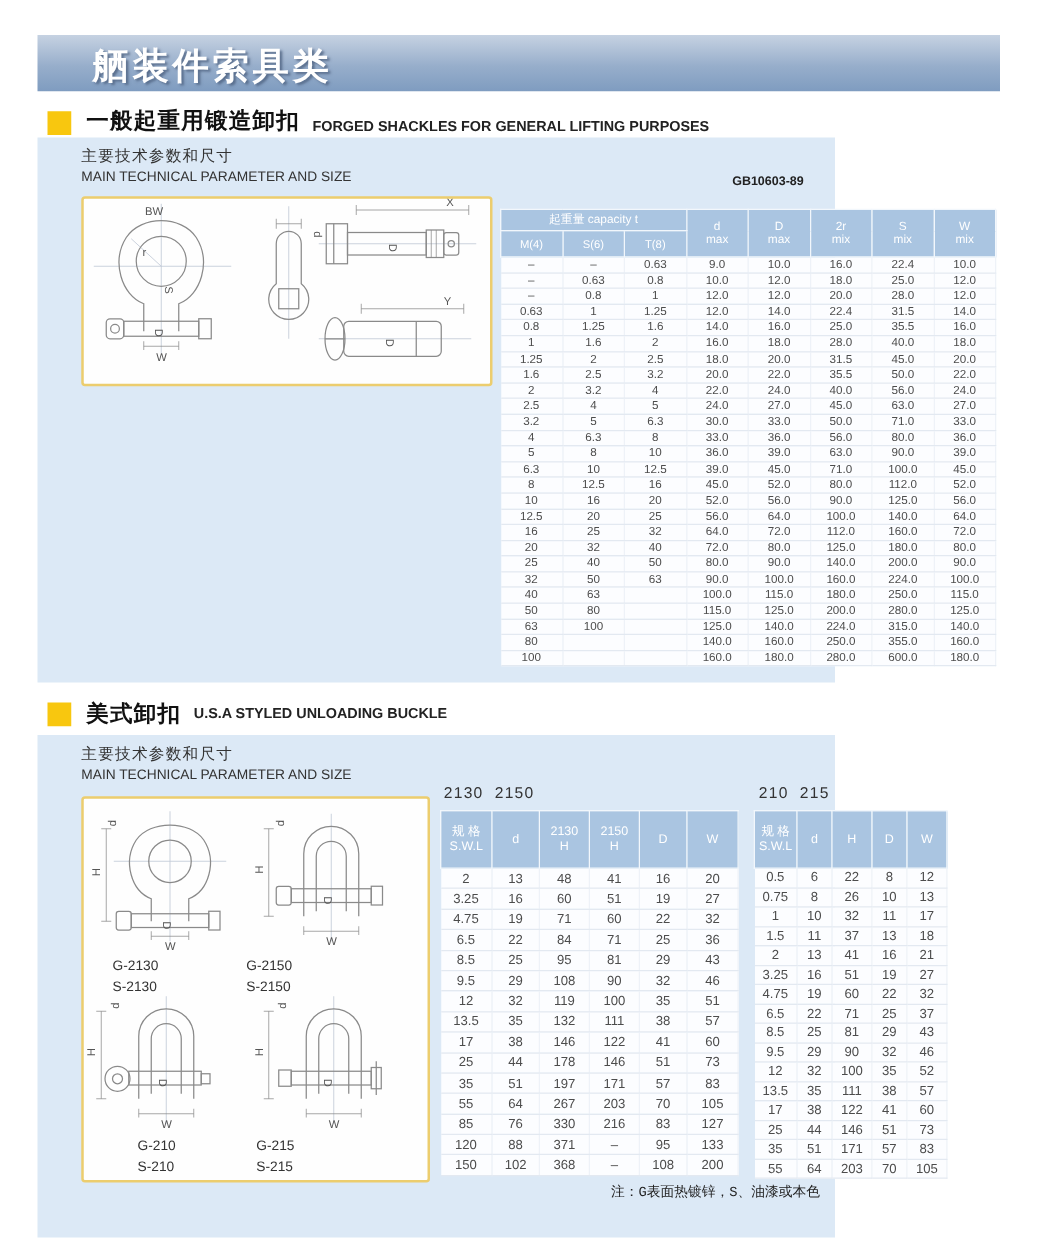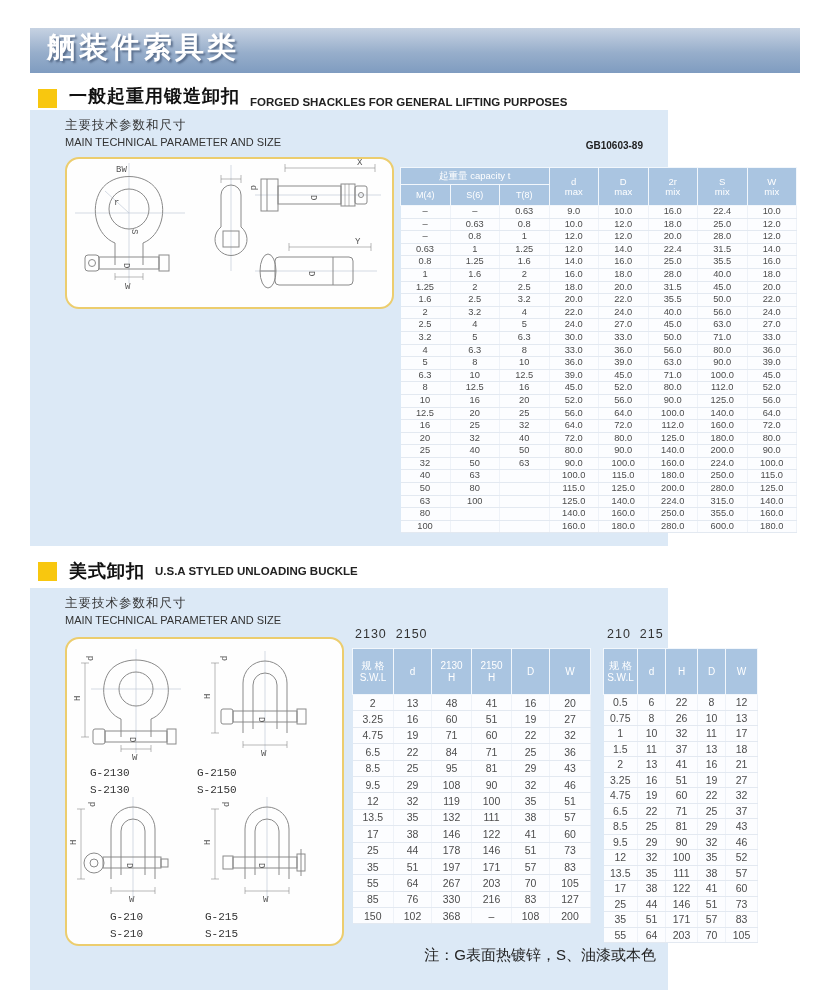--- a/index.html
+++ b/index.html
@@ -1,41 +1,41 @@
 <!DOCTYPE html>
 <html><head>
 <meta charset="utf-8">
 <style>
   html,body{margin:0;padding:0;background:#fff;}
   body{font-family:"Liberation Sans","DejaVu Sans",sans-serif;}
   .page{position:relative;width:830px;height:1000px;background:#fff;overflow:hidden;}
 
   .banner{position:absolute;left:30px;top:28px;width:770px;height:45px;box-sizing:border-box;
     background:linear-gradient(180deg,#c6d2e2 0%,#97aecb 55%,#7f9cc0 100%);
-    display:flex;align-items:flex-start;padding-left:17px;}
+    display:flex;align-items:flex-end;padding-left:44px;}
   .banner-zh{font-size:29px;font-weight:bold;color:#fff;letter-spacing:3px;text-shadow:2px 2px 2px rgba(80,100,130,.85);}
   .banner-en{font-size:20px;font-weight:bold;color:#fff;margin-left:14px;letter-spacing:1px;text-shadow:1.5px 1.5px 1.5px rgba(80,100,130,.8);}
 
   .sec{position:absolute;left:38px;display:flex;align-items:center;}
   .sec .bullet{width:19px;height:19px;background:#f8c70f;margin-right:12px;}
   .sec .zh{font-size:18px;font-weight:bold;color:#111;letter-spacing:1px;}
   .sec .en{font-size:11.5px;font-weight:bold;color:#222;margin-left:10px;}
   #sec1{top:84px;align-items:flex-end;}
   #sec2{top:559px;}
 
   .panel{position:absolute;left:30px;width:638px;background:#dce9f6;}
   #panel1{top:110px;height:436px;}
   #panel2{top:588px;height:402px;}
 
   .param{position:absolute;left:35px;top:7px;}
   .param .zh{font-size:12.5px;color:#333;letter-spacing:1px;}
   .param .en{font-size:11px;color:#333;margin-top:2px;}
   .gb{position:absolute;right:25px;top:30px;font-size:10px;color:#222;font-weight:bold;}
 
-  .drawbox{position:absolute;background:#fefefe;border:2px solid #eccd6e;border-radius:14px;font-family:Liberation Mono, monospace;}
+  .drawbox{position:absolute;background:#fefefe;border:2px solid #eccd6e;border-radius:3px;}
   #draw1{left:35px;top:47px;width:325px;height:148px;}
   #draw2{left:35px;top:49px;width:275px;height:305px;}
 
   svg text{font-size:9px;fill:#555;}
   .ln{fill:none;stroke:#8a8a8a;stroke-width:1;}
   .cl{stroke:#c3cbd8;stroke-width:.7;}
   .dim{stroke:#8a8a8a;stroke-width:.6;}
 
   .tbl{border-collapse:collapse;table-layout:fixed;position:absolute;}
   .tbl th{background:#aac5e1;color:#fff;font-weight:normal;border:1px solid #f2f7fc;padding:0;text-align:center;vertical-align:middle;}
@@ -52,21 +52,21 @@
   #table2{left:322px;top:60px;width:238px;}
   #table3{left:573px;top:60px;width:154px;}
   #table2 th,#table3 th{font-size:10px;line-height:12px;height:45px;}
   #table2 td{font-size:10.5px;height:15.4px;}
   #table3 td{font-size:10.5px;height:14.5px;}
 
   .tlabel{position:absolute;font-size:12.5px;color:#333;white-space:pre;letter-spacing:1px;}
   #label2130{left:325px;top:39px;}
   #label210{left:577px;top:39px;}
 
-  .note{position:absolute;right:12px;top:358px;font-size:15px;color:#222;}
+  .note{position:absolute;right:12px;top:358px;font-size:11px;color:#222;font-family:Liberation Mono, monospace;}
   .cap{position:absolute;font-size:11px;color:#333;line-height:17px;}
   #cap1{left:23px;top:126px;}
   #cap2{left:130px;top:126px;}
   #cap3{left:43px;top:270px;}
   #cap4{left:138px;top:270px;}
 </style>
 </head>
 <body>
 
 <div class="page">
@@ -708,20 +708,28 @@
           </tr>
           <tr>
             <td>85</td>
             <td>76</td>
             <td>330</td>
             <td>216</td>
             <td>83</td>
             <td>127</td>
           </tr>
           <tr>
+            <td>120</td>
+            <td>88</td>
+            <td>371</td>
+            <td>–</td>
+            <td>95</td>
+            <td>133</td>
+          </tr>
+          <tr>
             <td>150</td>
             <td>102</td>
             <td>368</td>
             <td>–</td>
             <td>108</td>
             <td>200</td>
           </tr>
         </tbody>
     </table>
 

